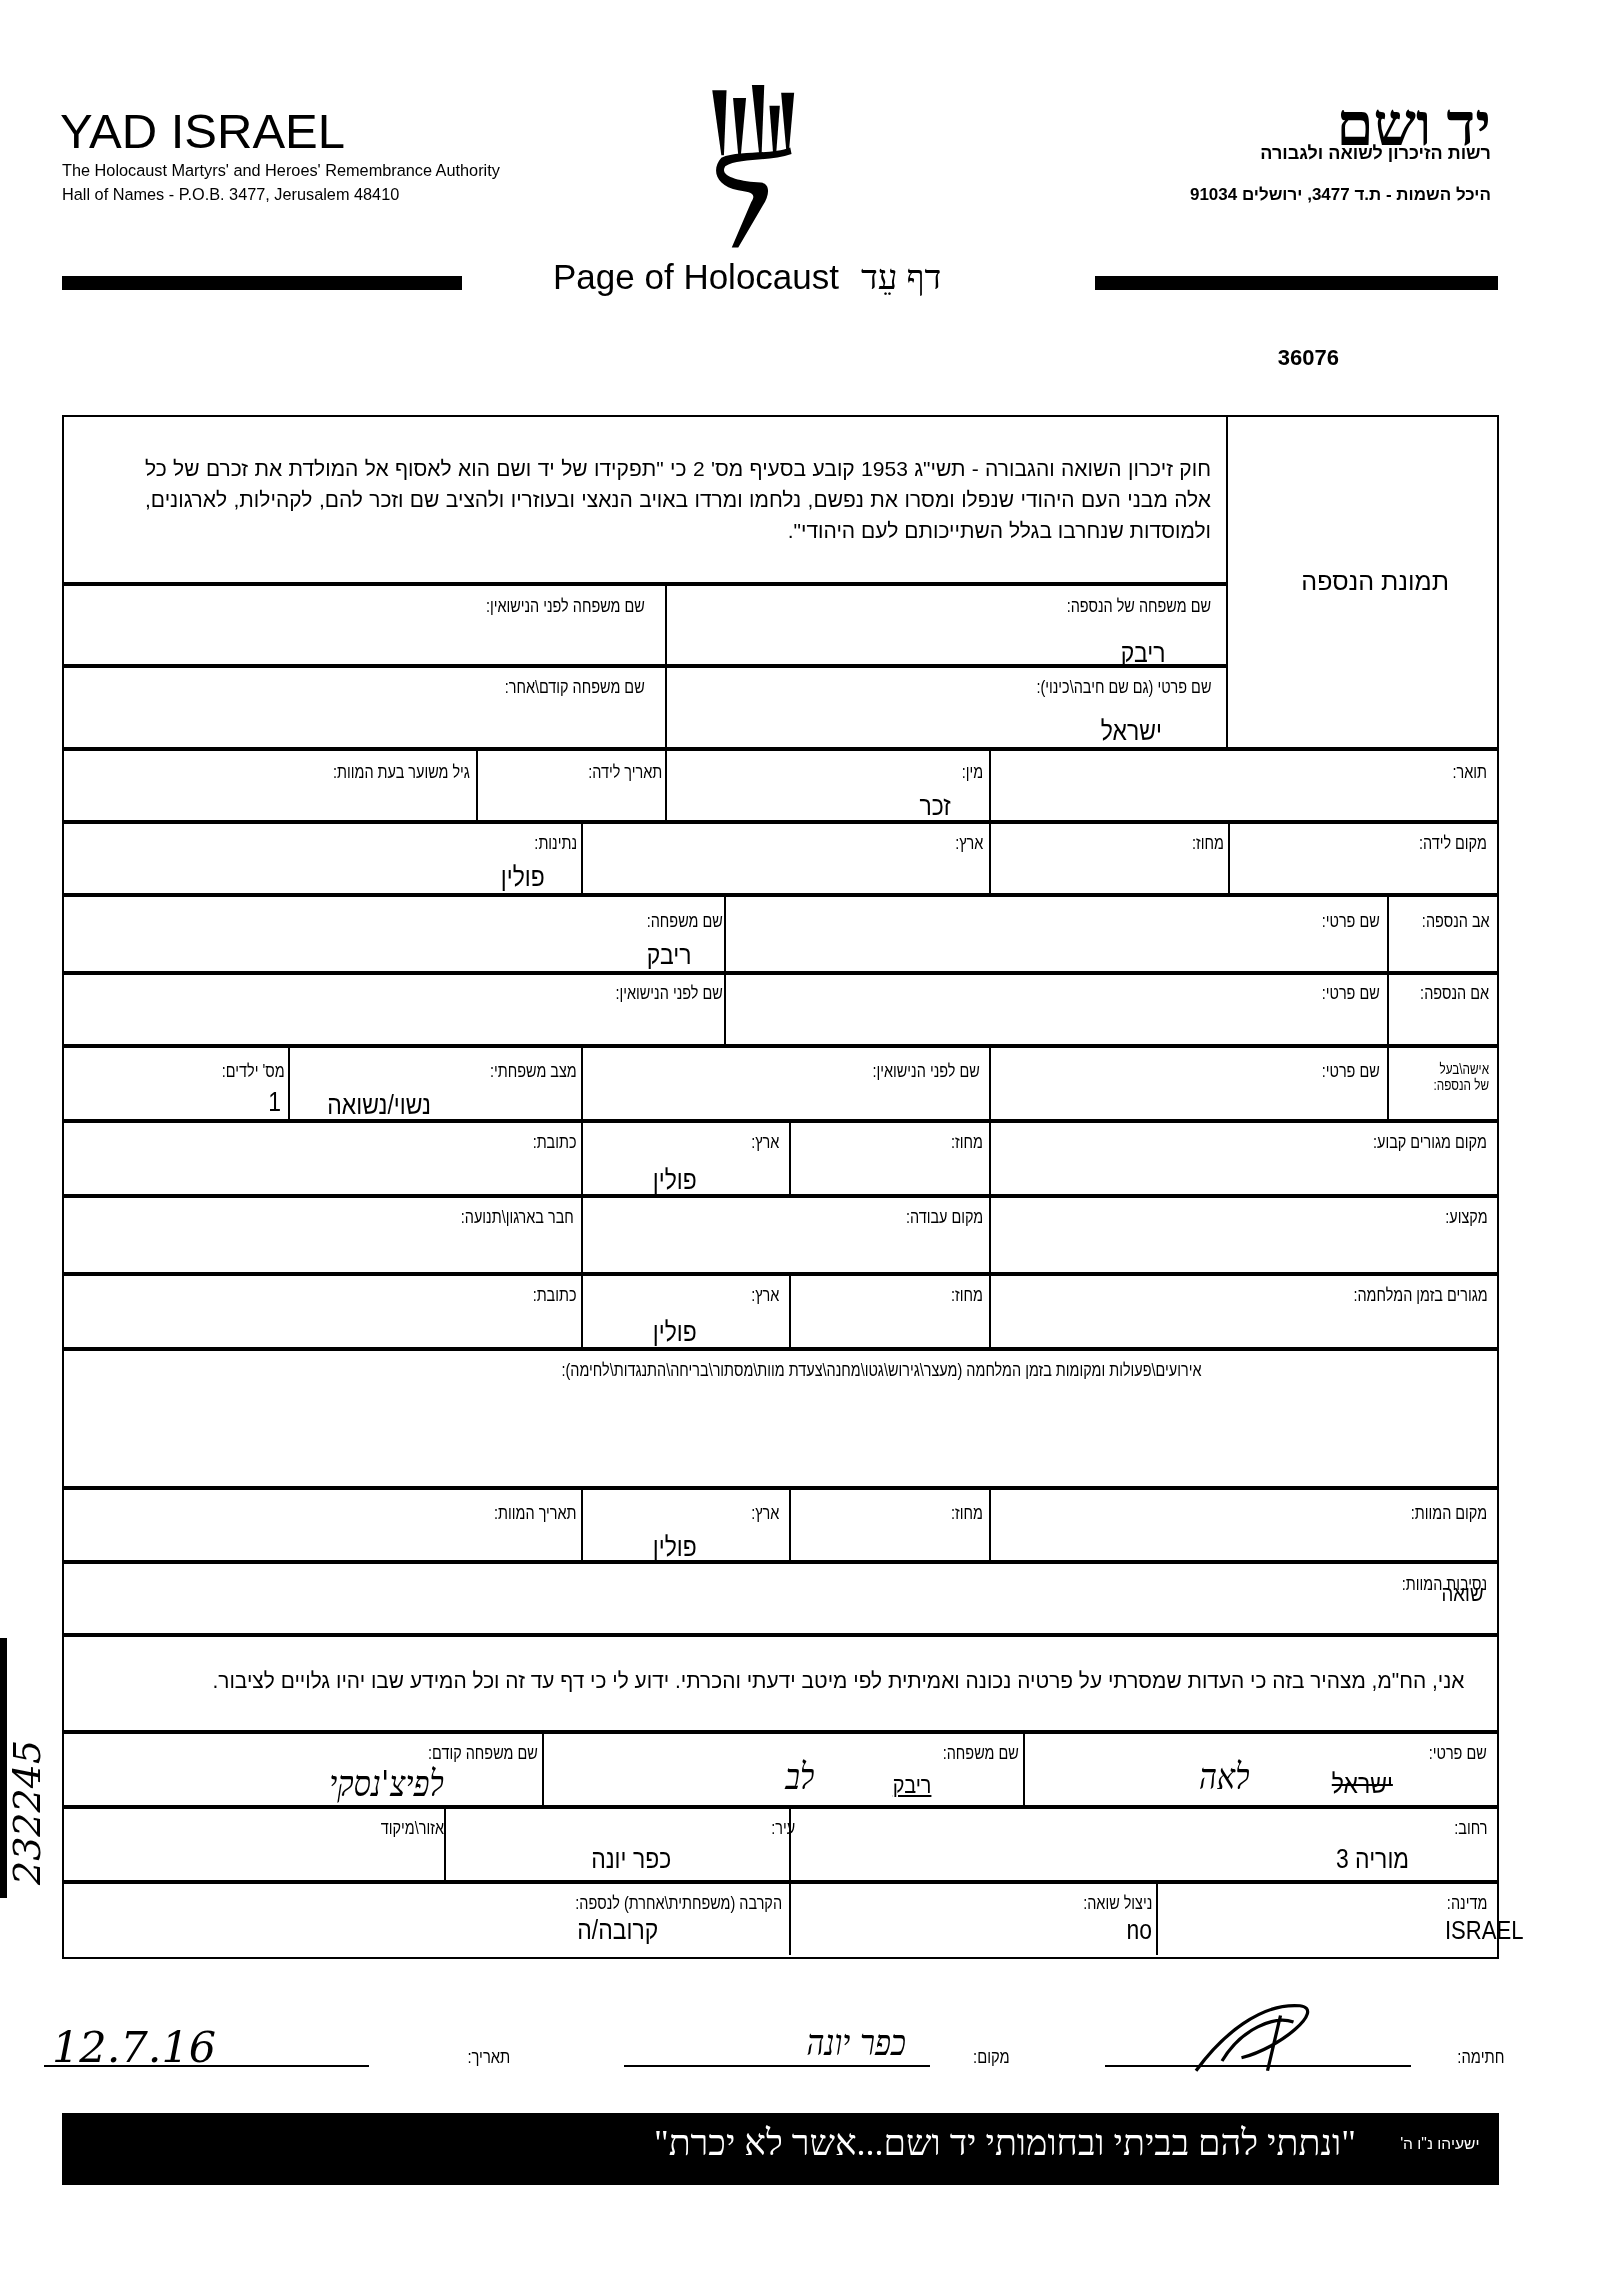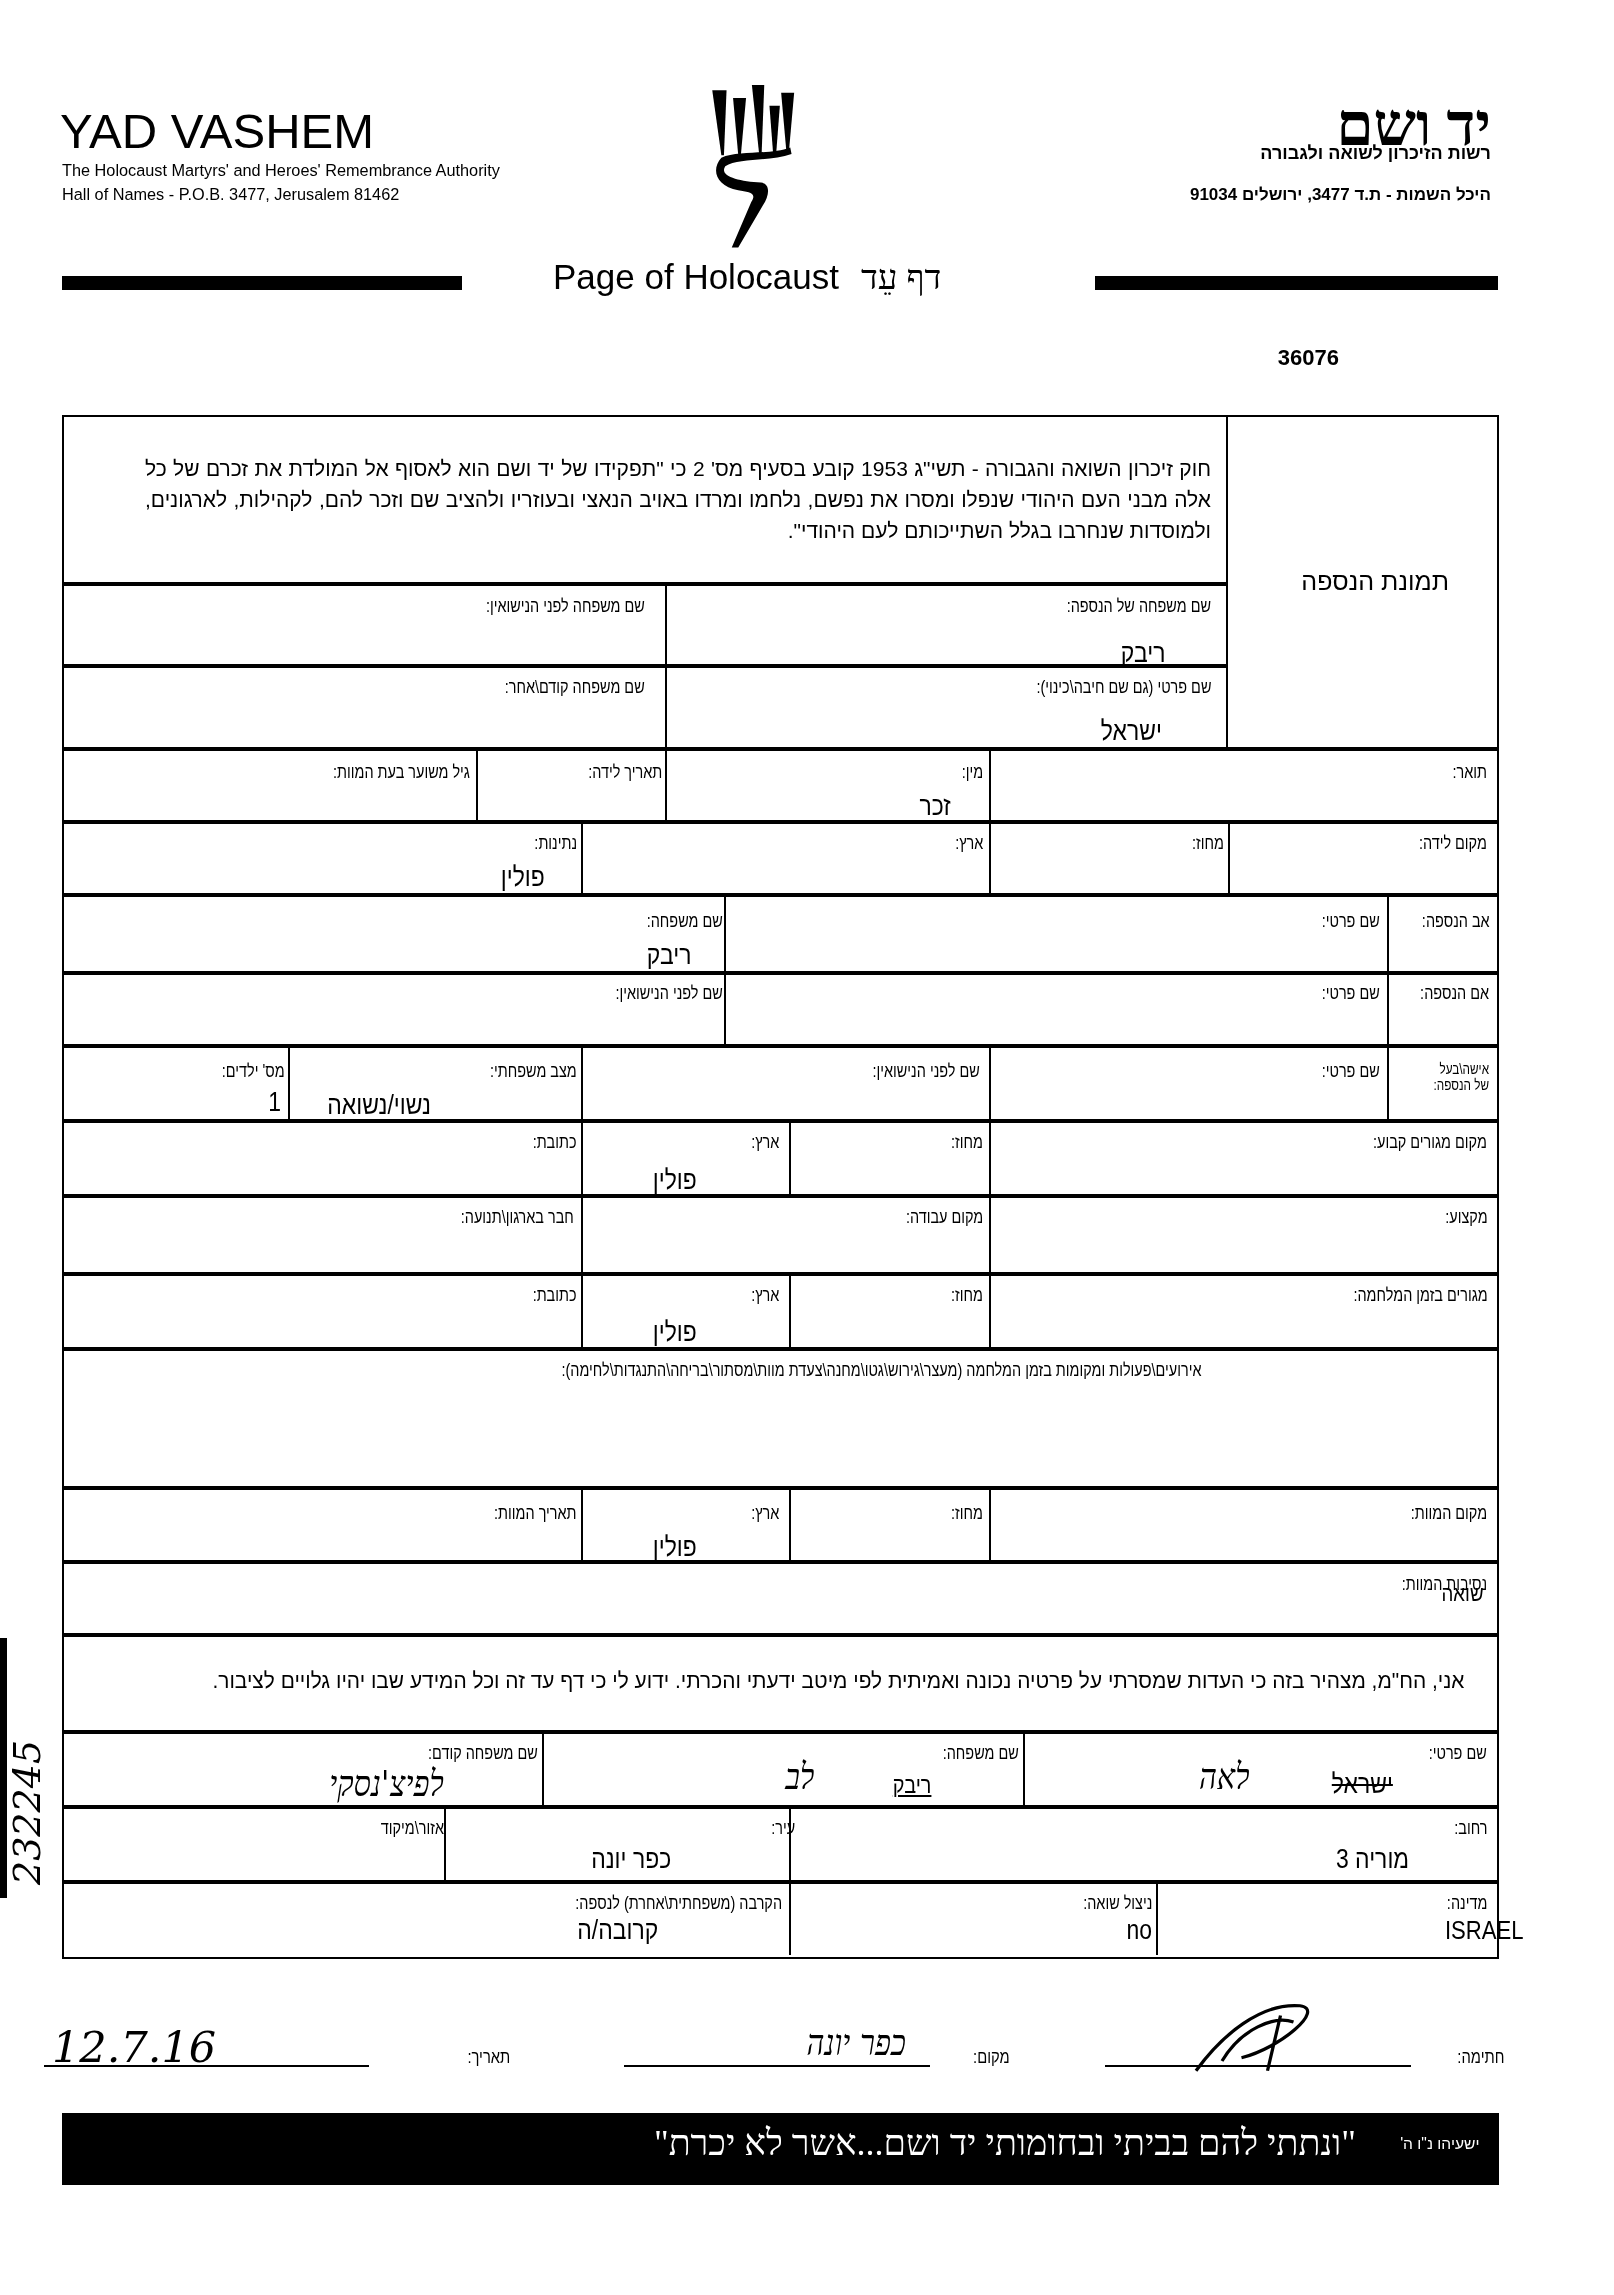--- a/index.html
+++ b/index.html
@@ -26,23 +26,23 @@
   .footer{left:62px;top:2113px;width:1437px;height:72px;background:#000;color:#fff;overflow:hidden;}
   .footer .q{position:absolute;right:143px;top:9px;font-size:36px;font-family:"Liberation Serif",serif;direction:rtl;}
   .footer .src{position:absolute;right:19.5px;top:22px;font-size:15.6px;direction:rtl;}
   .footer .eng{position:absolute;left:13px;top:59px;font-size:19.5px;color:#ccc;font-style:italic;white-space:nowrap;}
   .sideno{left:5.2px;top:1674px;font-size:38px;transform:rotate(-90deg);transform-origin:left top;font-family:"DejaVu Serif",serif;font-style:italic;width:208px;}
   .left-edge{left:0;top:1638px;width:6.5px;height:260px;background:#000;}
 </style>
 </head>
 <body>
 
-<div class="abs en-title">YAD VASHEM</div>
+<div class="abs en-title">YAD ISRAEL</div>
 <div class="abs en-sub" style="top:161px">The Holocaust Martyrs' and Heroes' Remembrance Authority</div>
-<div class="abs en-sub" style="top:185px">Hall of Names - P.O.B. 3477, Jerusalem 81462</div>
+<div class="abs en-sub" style="top:185px">Hall of Names - P.O.B. 3477, Jerusalem 48410</div>
 
 <div class="abs" style="left:712px;top:85px;width:85px;height:169px">
   <svg width="85" height="169" viewBox="0 0 130 260">
     <polygon points="0,8 22,8 18,108 14,108" fill="#000"></polygon>
     <polygon points="32,20 52,20 44,108 40,108" fill="#000"></polygon>
     <polygon points="61,0 80,0 76,105 72,105" fill="#000"></polygon>
     <polygon points="88,32 104,32 98,110 94,110" fill="#000"></polygon>
     <polygon points="106,12 126,12 118,102 114,102" fill="#000"></polygon>
     <path d="M14,112 C40,100 90,108 120,96 L122,106 C90,118 40,112 20,125 C10,140 40,148 75,150 C90,152 88,170 78,185 L40,250 L30,250 L60,180 C70,165 55,165 40,162 C5,155 -2,130 14,112 Z" fill="#000"></path>
   </svg>

